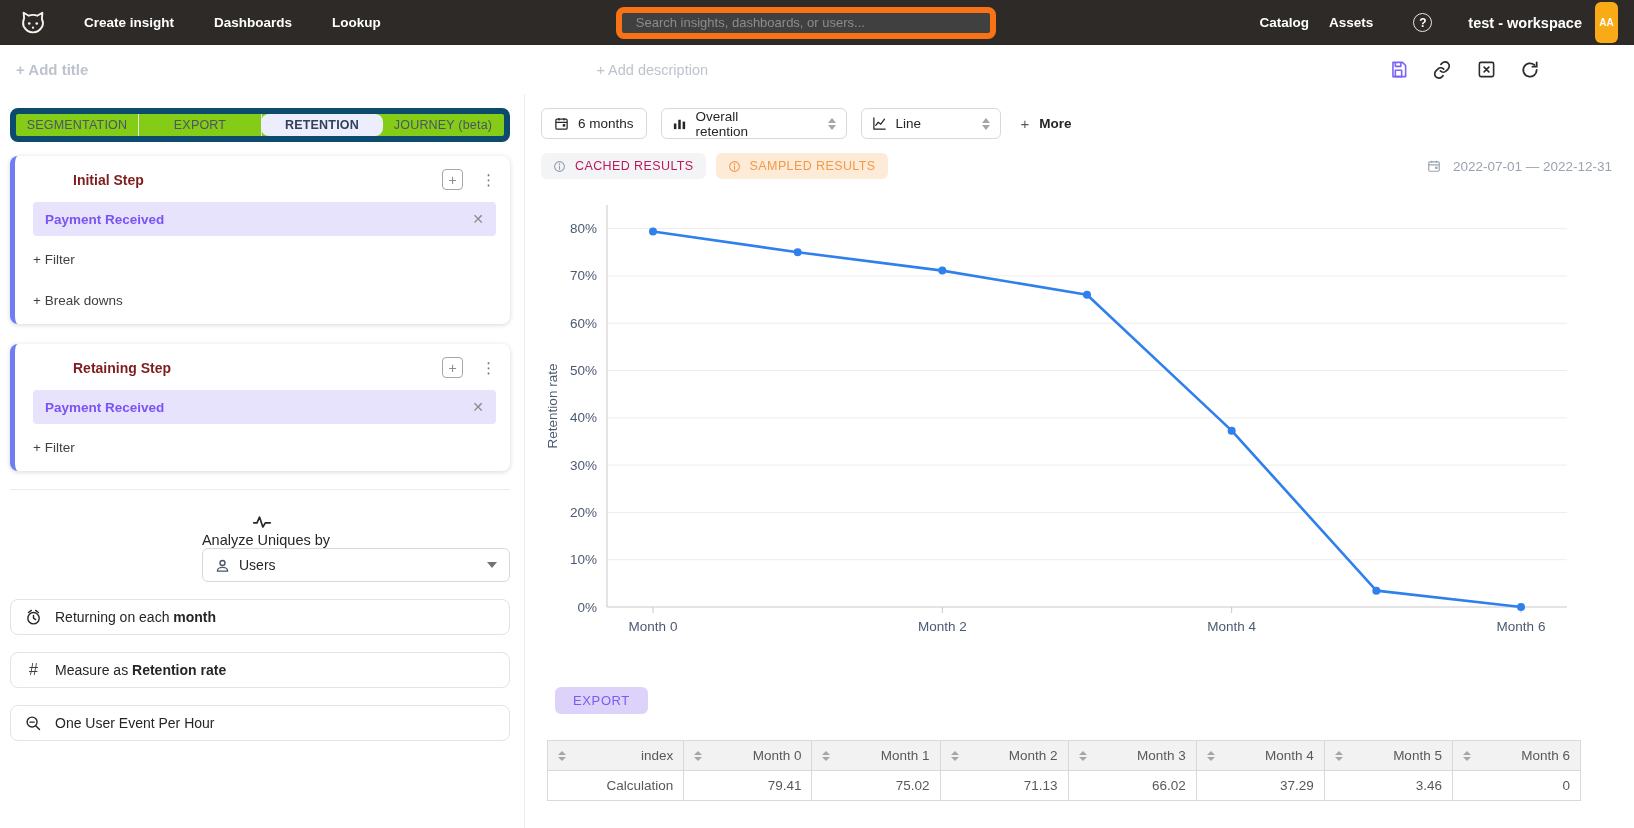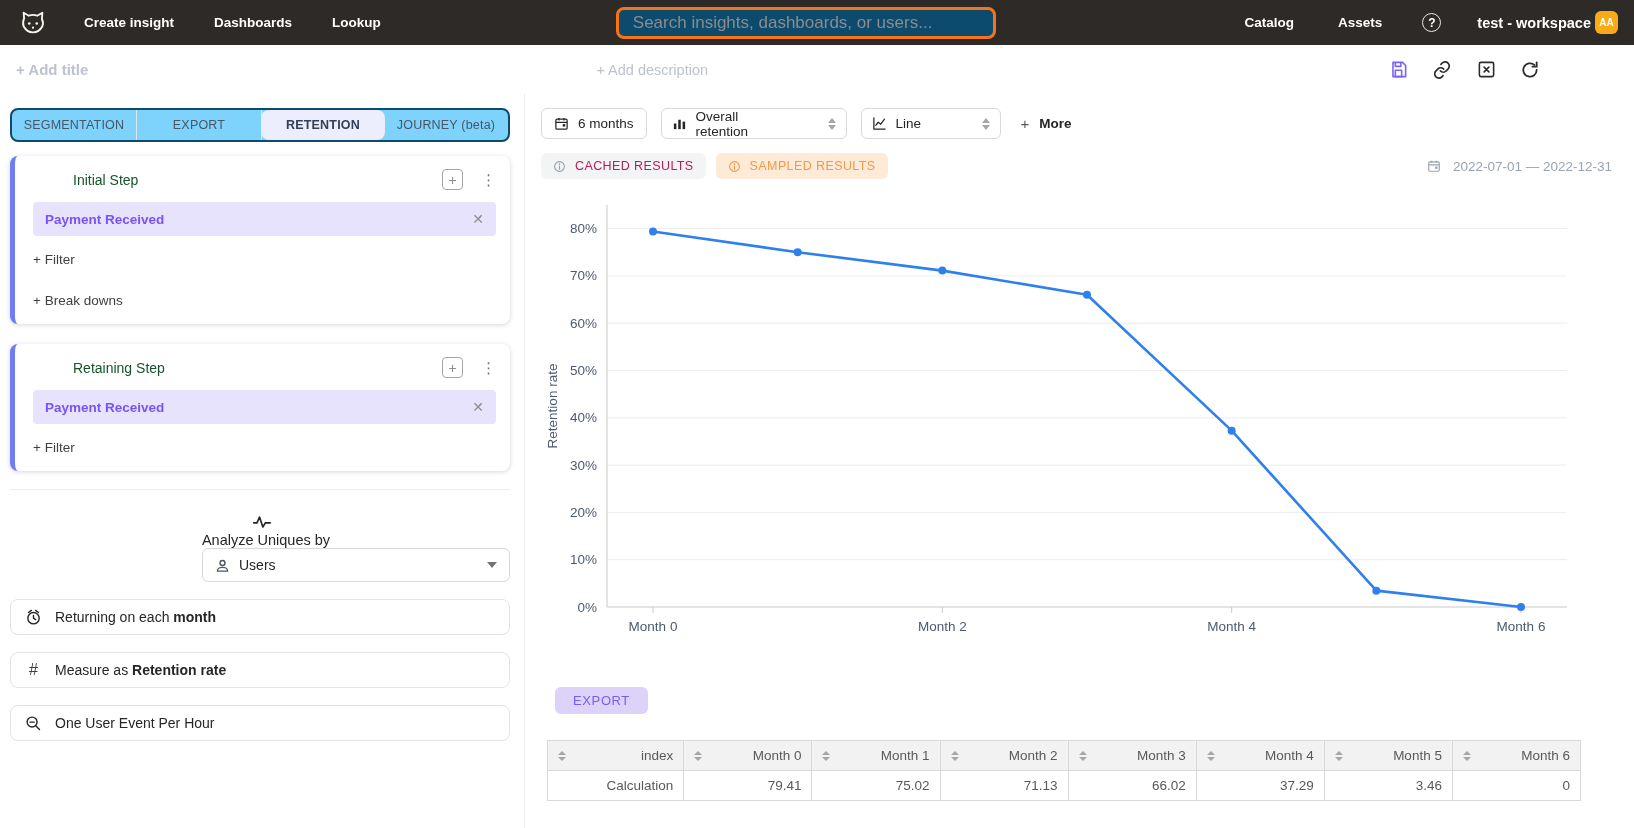--- a/index.html
+++ b/index.html
@@ -3,50 +3,50 @@
 <meta charset="utf-8">
 <style>
   * { margin:0; padding:0; box-sizing:border-box; }
   html,body { width:1634px; height:828px; background:#fff; font-family:"Liberation Sans", sans-serif; overflow:hidden; }
 
   
   .topbar { height:45px; background:#2d2a27; display:flex; align-items:center; padding:0 16px; color:#fff; }
   .logo { width:34px; height:34px; display:flex; align-items:center; justify-content:center; margin-right:34px; cursor:pointer; }
   .nav-item { font-size:13.5px; font-weight:700; margin-right:40px; cursor:pointer; white-space:nowrap; }
   .search-wrap { flex:0 0 auto; margin-left:195px; }
-  .search-input { width:380px; height:32px; background:#0c4a6e; border:3px solid #f97316; border-radius:8px; color:#d9d9d9; font-size:17px; padding:0 14px; outline:none; font-family:"Liberation Sans", sans-serif; }
+  .search-input { width:380px; height:32px; background:#404040; border:6px solid #f97316; border-radius:8px; color:#d9d9d9; font-size:13px; padding:0 14px; outline:none; font-family:"Liberation Sans", sans-serif; }
   .search-input::placeholder { color:#8c8c8c; }
   .topbar-right { margin-left:auto; display:flex; align-items:center; }
-  .topbar-right .nav-item { margin-right:0; margin-left:44px; }
+  .topbar-right .nav-item { margin-right:0; margin-left:20px; }
   .help-circle { width:19px; height:19px; border:1.6px solid #e8e8e8; border-radius:50%; display:flex; align-items:center; justify-content:center; font-size:12px; font-weight:700; margin-left:40px; cursor:pointer; }
   .workspace { font-size:14.5px; font-weight:700; margin-left:36px; white-space:nowrap; }
-  .avatar { width:23px; height:23px; border-radius:6px; display:flex; align-items:center; justify-content:center; font-size:10px; font-weight:700; color:#fff; margin-left:4px; cursor:pointer; }
+  .avatar { width:23px; height:41px; border-radius:6px; display:flex; align-items:center; justify-content:center; font-size:10px; font-weight:700; color:#fff; margin-left:13px; cursor:pointer; }
 
   
   .page-header { height:49px; display:flex; align-items:center; padding:0 16px; }
   .add-title { color:#bdc3cd; font-size:15px; font-weight:700; cursor:pointer; }
   .add-description { color:#bdc3cd; font-size:14.5px; margin-left:508px; cursor:pointer; }
   .header-icons { margin-left:auto; display:flex; align-items:center; gap:24px; padding-right:78px; }
   .hicon { width:20px; height:20px; display:flex; align-items:center; justify-content:center; cursor:pointer; }
 
   
   .body { display:flex; height:734px; }
   .left-panel { width:524px; flex:0 0 524px; padding:14px 14px 0 10px; }
   .right-panel { flex:1; border-left:1px solid #ededed; padding:14px 18px 0 16px; }
 
   
-  .tabs { display:flex; border:2px solid #0c4a6e; border-radius:8px; height:34px; align-items:stretch; overflow:hidden; background:#7dd3fc; }
+  .tabs { display:flex; border:6px solid #0c4a6e; border-radius:8px; height:34px; align-items:stretch; overflow:hidden; background:#84cc16; }
   .tab { flex:1; display:flex; align-items:center; justify-content:center; font-size:12.5px; color:#4a5568; letter-spacing:.2px; cursor:pointer; border-right:1px solid #e3e5e8; }
   .tab:last-child { border-right:none; }
   .tab.active { background:#ecedfd; color:#33405c; font-weight:700; border-radius:8px; margin:0 -1px; border-right:none; }
 
   
   .step-card { margin-top:14px; background:#fff; border-radius:8px; box-shadow:0 1px 5px rgba(0,0,0,.16); border-left:5px solid #6f7cf3; padding:13px 14px 16px 18px; }
   .step-head { display:flex; align-items:center; }
-  .step-title { font-size:14px; font-weight:400; color:#14532d;padding-left:40px; }
+  .step-title { font-size:14px; font-weight:700; color:#7f1d1d;padding-left:40px; }
   .step-actions { margin-left:auto; display:flex; align-items:center; gap:18px; }
   .plus-box { width:21px; height:21px; border:1.5px solid #a6a6a6; border-radius:4px; color:#8c8c8c; font-size:14px; display:flex; align-items:center; justify-content:center; cursor:pointer; }
   .kebab { color:#737373; font-size:15px; letter-spacing:0; cursor:pointer; line-height:1; }
   .event-chip { margin-top:12px; height:34px; background:#e8e3fc; border-radius:4px; display:flex; align-items:center; padding:0 12px; cursor:pointer; }
   .event-chip .chip-label { color:#7a52f5; font-size:13.5px; font-weight:700; }
   .chip-x { margin-left:auto; color:#8c8c8c; font-size:14px; cursor:pointer; }
   .step-link { margin-top:16px; font-size:13.5px; color:#404040; cursor:pointer; width:fit-content; }
   .step-link.second { margin-top:26px; }
 
   .divider { border-top:1px solid #ececec; margin:18px 0 0 0; }

